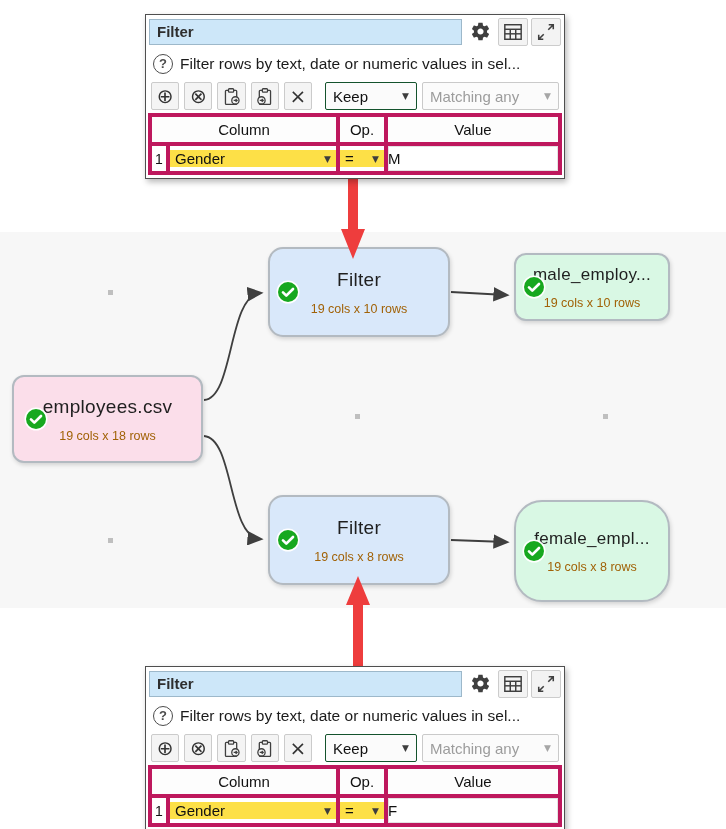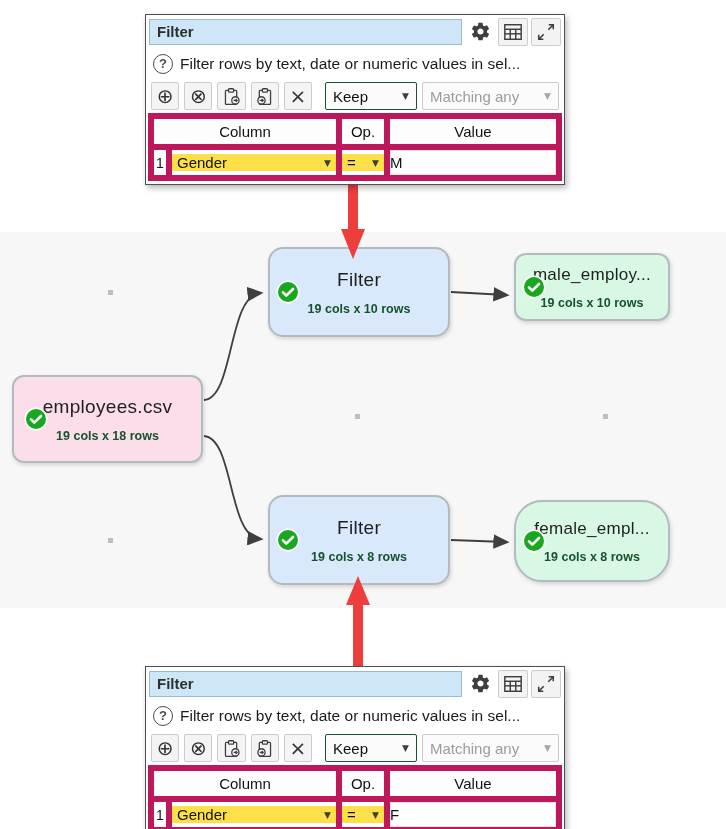--- a/index.html
+++ b/index.html
@@ -16,31 +16,31 @@
   .dot { position:absolute; width:5px; height:5px; background:#bfbfbf; }
   .connectors { position:absolute; left:0; top:0; width:726px; height:376px; }
 
   .node {
     position:absolute; box-sizing:border-box;
     border:2px solid #b3bac1; box-shadow:1px 2px 4px rgba(0,0,0,.15);
     display:flex; flex-direction:column; align-items:center; justify-content:center;
     gap:11px;
   }
   .node-title { font-size:19px; color:#1f1f1f; letter-spacing:.3px; }
-  .node-sub   { font-size:12.5px; color:#14532d;font-weight:bold; }
+  .node-sub   { font-size:12.5px; color:#a16207; }
   .check {
     position:absolute; left:6px; top:50%; transform:translateY(-50%);
     width:24px; height:24px;
   }
   .n-employees   { left:12px;  top:143px; width:191px; height:88px; background:#fbdeea; border-radius:12px; }
   .n-employees .check { left:10px; }
   .n-filter-top  { left:268px; top:15px;  width:182px; height:90px; background:#d9e8fa; border-radius:15px; }
   .n-male        { left:514px; top:21px;  width:156px; height:68px; background:#d9f8e4; border-radius:12px; }
   .n-filter-bot  { left:268px; top:263px; width:182px; height:90px; background:#d9e8fa; border-radius:15px; }
-  .n-female      { left:514px; top:268px; width:156px; height:82px; background:#d9f8e4; border-radius:28px; }
+  .n-female      { left:514px; top:268px; width:156px; height:102px; background:#d9f8e4; border-radius:28px; }
 
   
   .red-arrow { position:absolute; }
   .red-arrow-top { left:336px; top:167px; }
   .red-arrow-bottom { left:341px; top:576px; }
 
   
   .fpanel {
     position:absolute; width:420px; box-sizing:border-box; background:#ffffff;
     border:1.5px solid #4f4f4f; box-shadow:2px 3px 6px rgba(0,0,0,.28);
@@ -75,21 +75,21 @@
   .combo {
     box-sizing:border-box; height:28px; border:1px solid #14532d; background:#fbfbfb; border-radius:2px;
     display:flex; align-items:center; justify-content:space-between; font-size:15px; padding:0 7px;
   }
   .combo-keep { width:100px; margin-left:8px; color:#111; }
   .combo-matching { width:150px; color:#9c9c9c; border-color:#cacaca; }
   .caret { font-size:9px; color:#3d3d3d; }
   .combo-matching .caret { color:#a6a6a6; }
 
   .p-table { width:414px; margin:0 2px 3px 2px; border-collapse:collapse; font-size:15px; color:#111; table-layout:fixed; }
-  .p-table th, .p-table td { border:6px solid #be185d; height:25px; padding:0; overflow:hidden; }
+  .p-table th, .p-table td { border:4px solid #be185d; height:25px; padding:0; overflow:hidden; }
   .p-table th { font-weight:normal; text-align:center; background:#fdfdfd; }
   .td-num { text-align:center; font-size:14px; }
   .cell-combo { display:flex; align-items:center; justify-content:space-between; padding:0 5px; background:#fde047; }
   .td-value { background:#ffffff; padding:0 5px; box-shadow:inset 0 0 0 1px #e3e3e3; }
 </style>
 </head>
 <body>
 
 <div class="screen">
 

